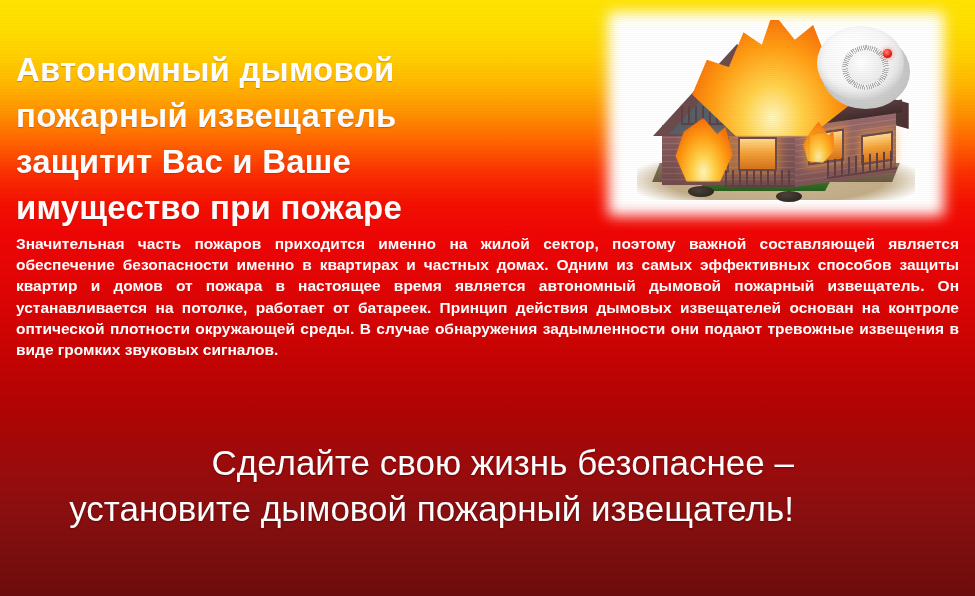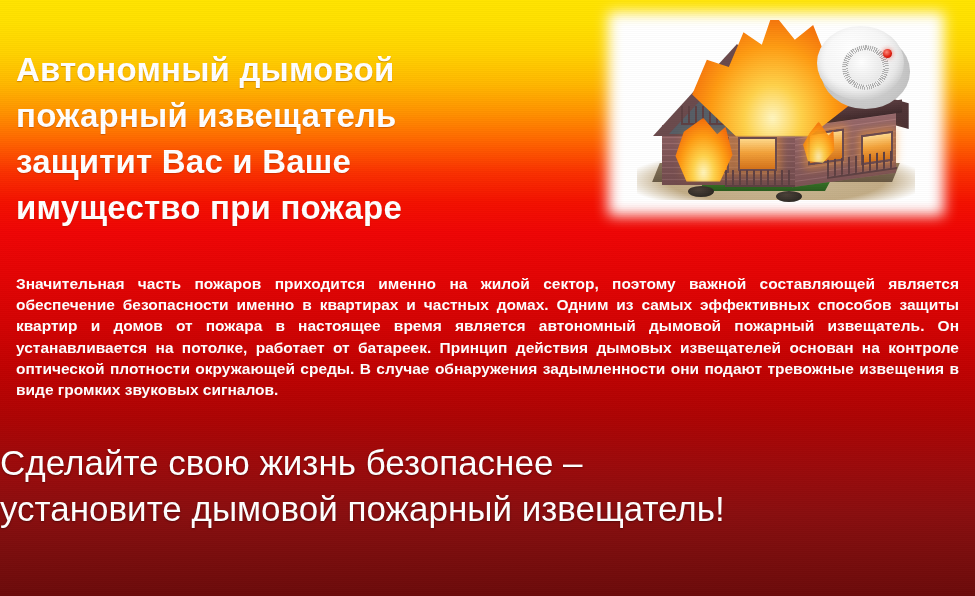--- a/index.html
+++ b/index.html
@@ -325,31 +325,30 @@
     left: 16px;
     top: 233px;
     width: 943px;
     color: #ffffff;
     font-size: 15.5px;
     font-weight: bold;
     line-height: 21.2px;
     text-align: justify;
     text-align-last: left;
     letter-spacing: 0;
-    margin-top: 40px;
   }
   .body-copy b { font-weight: bold; }
 
   
   .slogan {
     position: absolute;
     left: 0;
     top: 440px;
     width: 794px;
-    text-align: left;
+    text-align: right;
     color: #ffffff;
     font-size: 35px;
     font-weight: normal;
     line-height: 46px;
     white-space: pre-line;
     text-shadow: 0 1px 2px rgba(0,0,0,.35);
   }
 </style>
 </head>
 <body>

